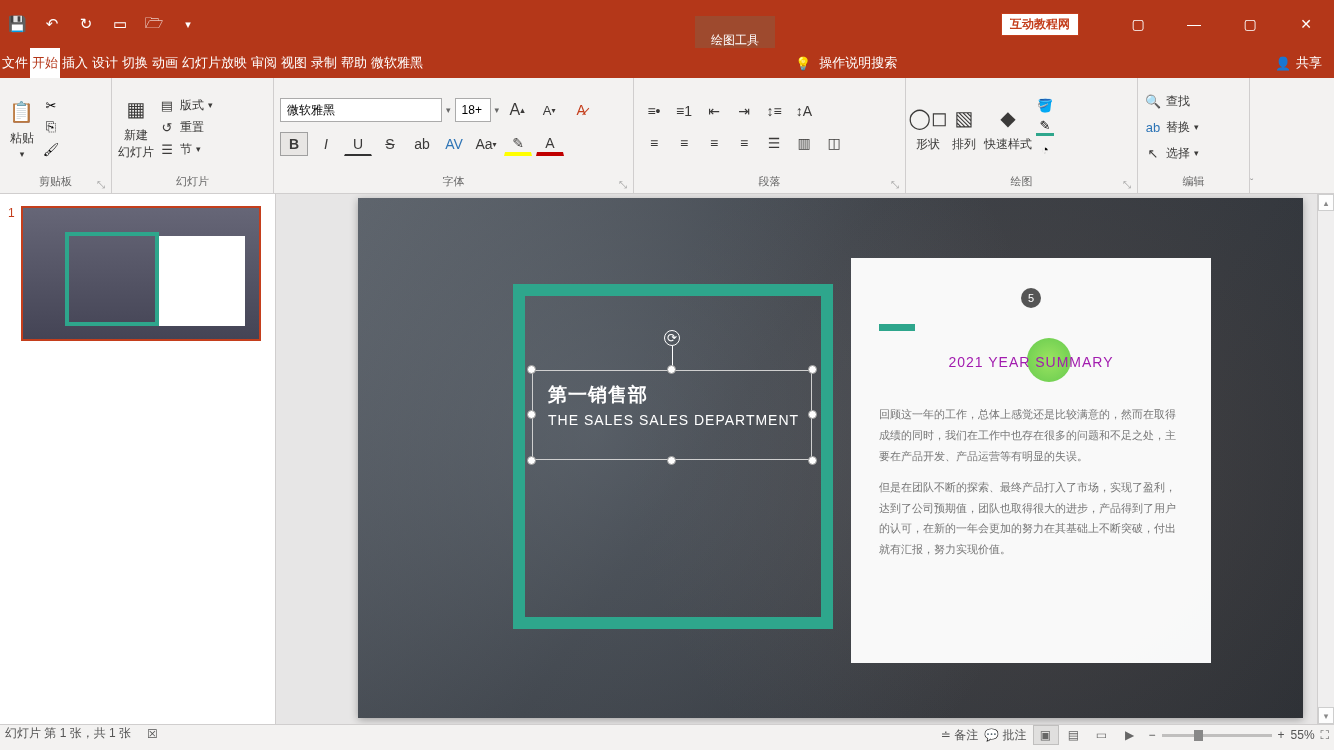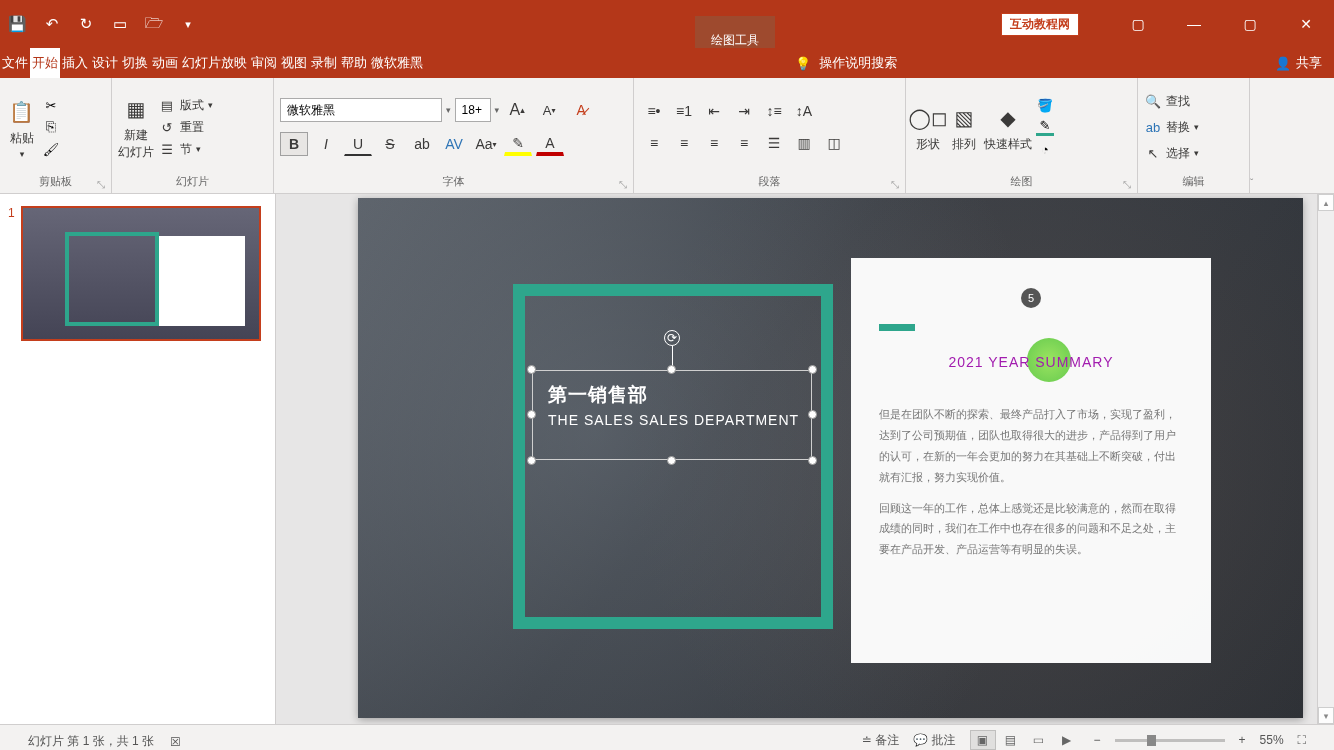--- a/index.html
+++ b/index.html
@@ -71,23 +71,23 @@
 .card { position: absolute; right: 92px; top: 60px; width: 360px; height: 405px; background: rgba(255,255,255,0.97); padding: 94px 28px 20px 28px; }
 .green-dot { position:absolute; left:50%; top:80px; margin-left:-4px; width:44px; height:44px; background: radial-gradient(circle, #8BE046, #4BC230); border-radius:50%; opacity:0.85; }
 .card-accent { position: absolute; left: 28px; top: 66px; width: 36px; height: 7px; background: #2EA68C; }
 .card-title { text-align: center; font-size: 20px; color: #7a7a7a; font-weight: 500; letter-spacing: 1px; }
 .card-sub { text-align: center; font-size: 14px; color: #a21caf; margin-top: 2px; letter-spacing: 1px; position:relative; }
 .card-num { position:absolute; left:50%; top:30px; margin-left:-10px; width:20px; height:20px; display:flex; align-items:center; justify-content:center; background:#555; color:#fff; border-radius:50%; font-size:11px; pointer-events:none; }
 .card-body { font-size: 11px; color: #777; line-height: 1.9; margin-top: 34px; }
 .card-body p { margin-bottom: 10px; }
 
 
-.statusbar { height: 26px; background: #F3F2F1; border-top: 1px solid #d0cece; display: flex; align-items: flex-end; font-size: 12px; color: #555; padding: 0 28px; }
+.statusbar { height: 26px; background: #F3F2F1; border-top: 1px solid #d0cece; display: flex; align-items: flex-start; font-size: 12px; color: #555; padding: 0 5px; }
 .status-left { flex: 1; display: flex; align-items: center; gap: 16px; }
-.status-right { display: flex; align-items: center; gap: 14px; }
+.status-right { display: flex; align-items: center; gap: 6px; }
 .view-btns { display: flex; gap: 2px; }
 .view-btn { width: 26px; height: 20px; border: 1px solid transparent; display: flex; align-items: center; justify-content: center; font-size: 12px; color: #666; }
 .view-btn.active { background: #e0dfde; border-color: #c0bfbe; }
 .zoom-track { width: 110px; height: 3px; background: #c0bfbe; position: relative; }
 .zoom-thumb { position: absolute; left: 32px; top: -4px; width: 9px; height: 11px; background: #888; }
 .stroke-b { border-bottom: 2px solid #333; }
 .collapse-caret { font-size: 10px; color: #888; align-self: flex-end; margin: 0 6px 4px 0; }
 </style>
 </head>
 <body>
@@ -312,22 +312,22 @@
       </div>
       <div class="slide-h1">第一销售部</div>
       <div class="slide-h2">THE SALES SALES DEPARTMENT</div>
 
       <div class="card">
         <div class="card-accent"></div>
         <div class="green-dot"></div>
         <div class="card-num">5</div>
         <div class="card-sub">2021 YEAR SUMMARY</div>
         <div class="card-body">
+          <p>回顾这一年的工作，总体上感觉还是比较满意的，然而在取得成绩的同时，我们在工作中也存在很多的问题和不足之处，主要在产品开发、产品运营等有明显的失误。</p>
           <p>但是在团队不断的探索、最终产品打入了市场，实现了盈利，达到了公司预期值，团队也取得很大的进步，产品得到了用户的认可，在新的一年会更加的努力在其基础上不断突破，付出就有汇报，努力实现价值。</p>
-          <p>回顾这一年的工作，总体上感觉还是比较满意的，然而在取得成绩的同时，我们在工作中也存在很多的问题和不足之处，主要在产品开发、产品运营等有明显的失误。</p>
         </div>
       </div>
     </div>
 
     <div class="vscroll">
       <div class="vscroll-btn">▴</div>
       <div class="vscroll-track"></div>
       <div class="vscroll-btn" style="position:absolute;bottom:0;left:0;right:0;">▾</div>
     </div>
   </div>

